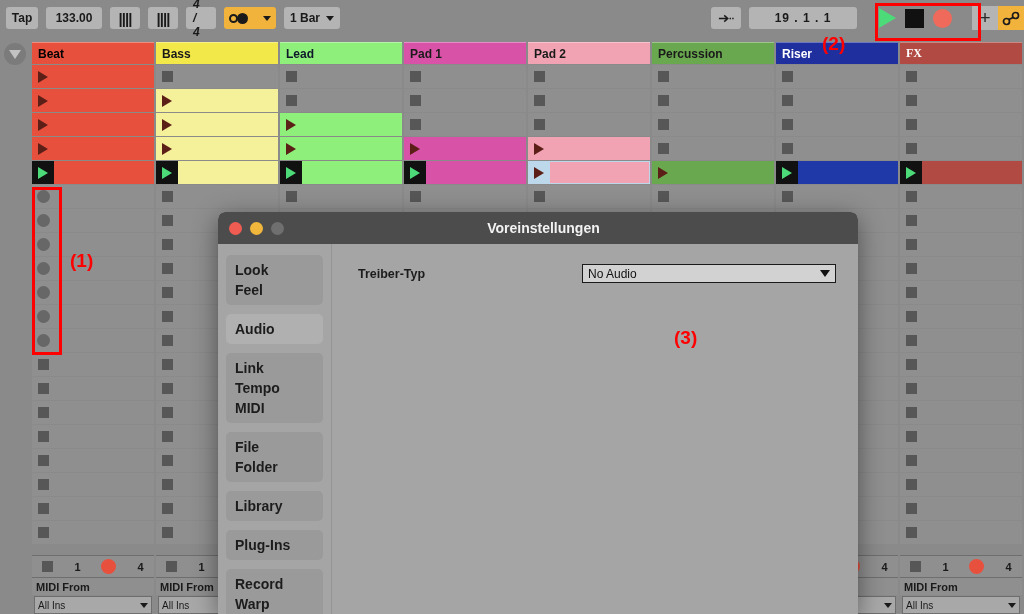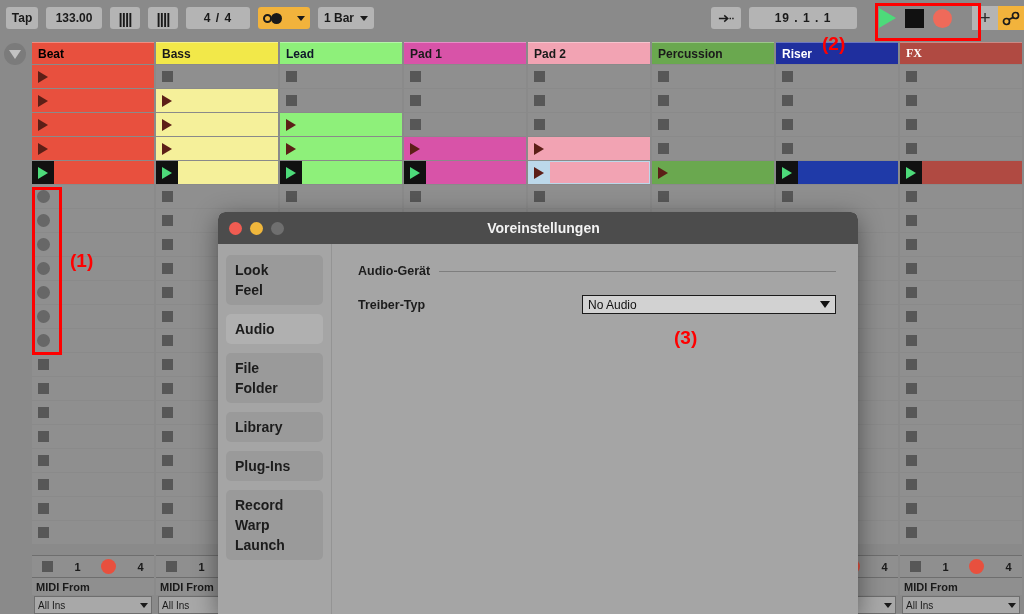--- a/index.html
+++ b/index.html
@@ -25,21 +25,21 @@
     border-radius: 3px;
     font-family: "Liberation Sans", sans-serif;
     font-size: 12px; font-weight: bold;
     color: #1a1a1a;
     display: flex; align-items: center; justify-content: center;
     margin-left: 8px;
     padding: 0 7px;
   }
   .tb-tap { width: 32px; margin-left: 6px; }
   .tb-tempo { width: 56px; }
-  .tb-meter { width: 64px; letter-spacing: 1px; }
+  .tb-meter { width: 30px; letter-spacing: 1px; font-style: italic; }
   .tb-bars { width: 34px; }
   .tb-quant {
     background: #f2b33c; width: 52px;
     justify-content: space-between; padding: 0 5px;
   }
   .tb-follow { width: 30px; }
   .tb-pos { width: 108px; letter-spacing: 1px; }
   .bars-glyph {
     display: inline-block; font-size: 15px; font-weight: 900;
     letter-spacing: -1px; line-height: 1;
@@ -1413,40 +1413,41 @@
   <div class="prefs-body">
     <div class="prefs-sidebar" id="prefs-sidebar">
         <div class="prefs-group">
           <div class="prefs-item">Look</div>
           <div class="prefs-item">Feel</div>
         </div>
         <div class="prefs-group selected">
           <div class="prefs-item">Audio</div>
         </div>
         <div class="prefs-group">
+          <div class="prefs-item">Link</div>
+          <div class="prefs-item">Tempo</div>
+          <div class="prefs-item">MIDI</div>
+        </div>
+        <div class="prefs-group">
           <div class="prefs-item">File</div>
           <div class="prefs-item">Folder</div>
         </div>
         <div class="prefs-group">
           <div class="prefs-item">Library</div>
         </div>
         <div class="prefs-group">
           <div class="prefs-item">Plug-Ins</div>
         </div>
         <div class="prefs-group">
           <div class="prefs-item">Record</div>
           <div class="prefs-item">Warp</div>
           <div class="prefs-item">Launch</div>
         </div>
       </div>
     <div class="prefs-content">
-      <div class="section-head">
-        <span class="section-title">Audio-Gerät</span>
-        <span class="section-rule"></span>
-      </div>
       <div class="pref-row">
         <span class="pref-label">Treiber-Typ</span>
         <div class="pref-select">
           <span>No Audio</span>
           <span class="sel-caret"></span>
         </div>
       </div>
     </div>
   </div>
 </div>

